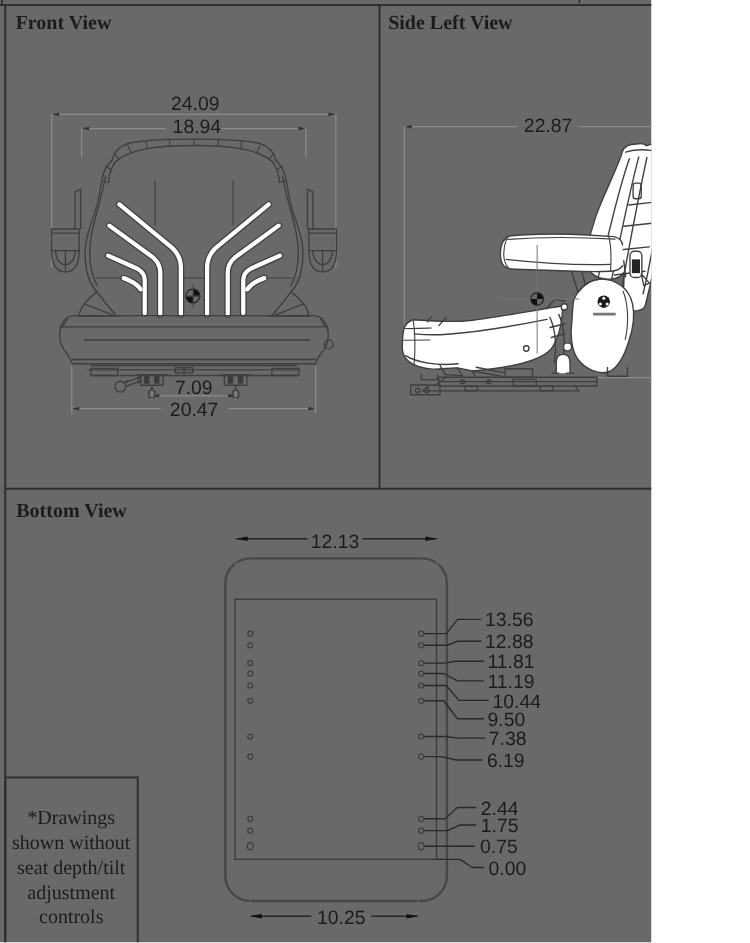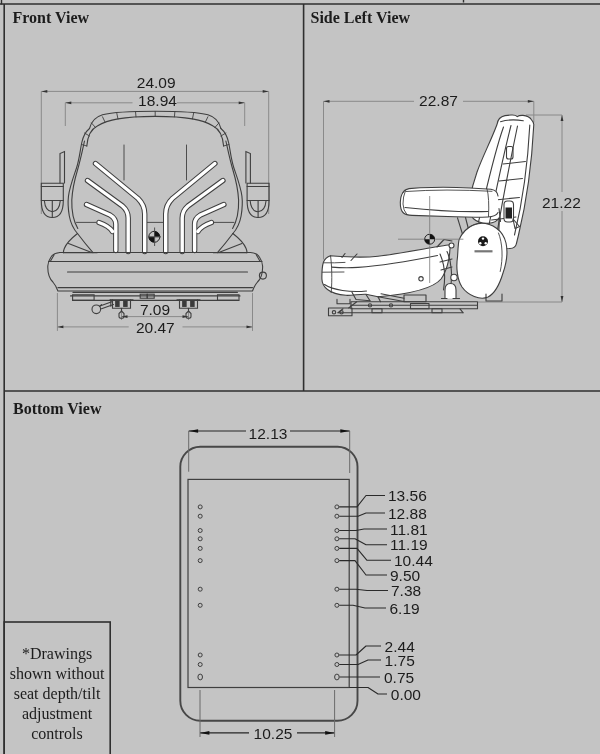--- a/index.html
+++ b/index.html
@@ -1,16 +1,16 @@
 <!DOCTYPE html>
 <html><head>
 <meta charset="utf-8">
 <style>
   html,body{margin:0;padding:0;background:#ffffff;}
-  #page{position:relative;width:600px;height:754px;background:#7dd3fc;overflow:hidden;filter:grayscale(1);}
+  #page{position:relative;width:521px;height:754px;background:#a16207;overflow:hidden;filter:grayscale(1);}
   svg text{font-family:"Liberation Sans",sans-serif;fill:#1c1c1c;}
   svg text.hdr{font-family:"Liberation Serif",serif;font-weight:bold;font-size:16px;}
   svg text.dim{font-size:15.5px;}
   svg text.note{font-family:"Liberation Serif",serif;font-size:16px;}
 </style>
 </head>
 <body>
 <div id="page">
 <svg width="600" height="754" viewBox="0 0 600 754">
 

